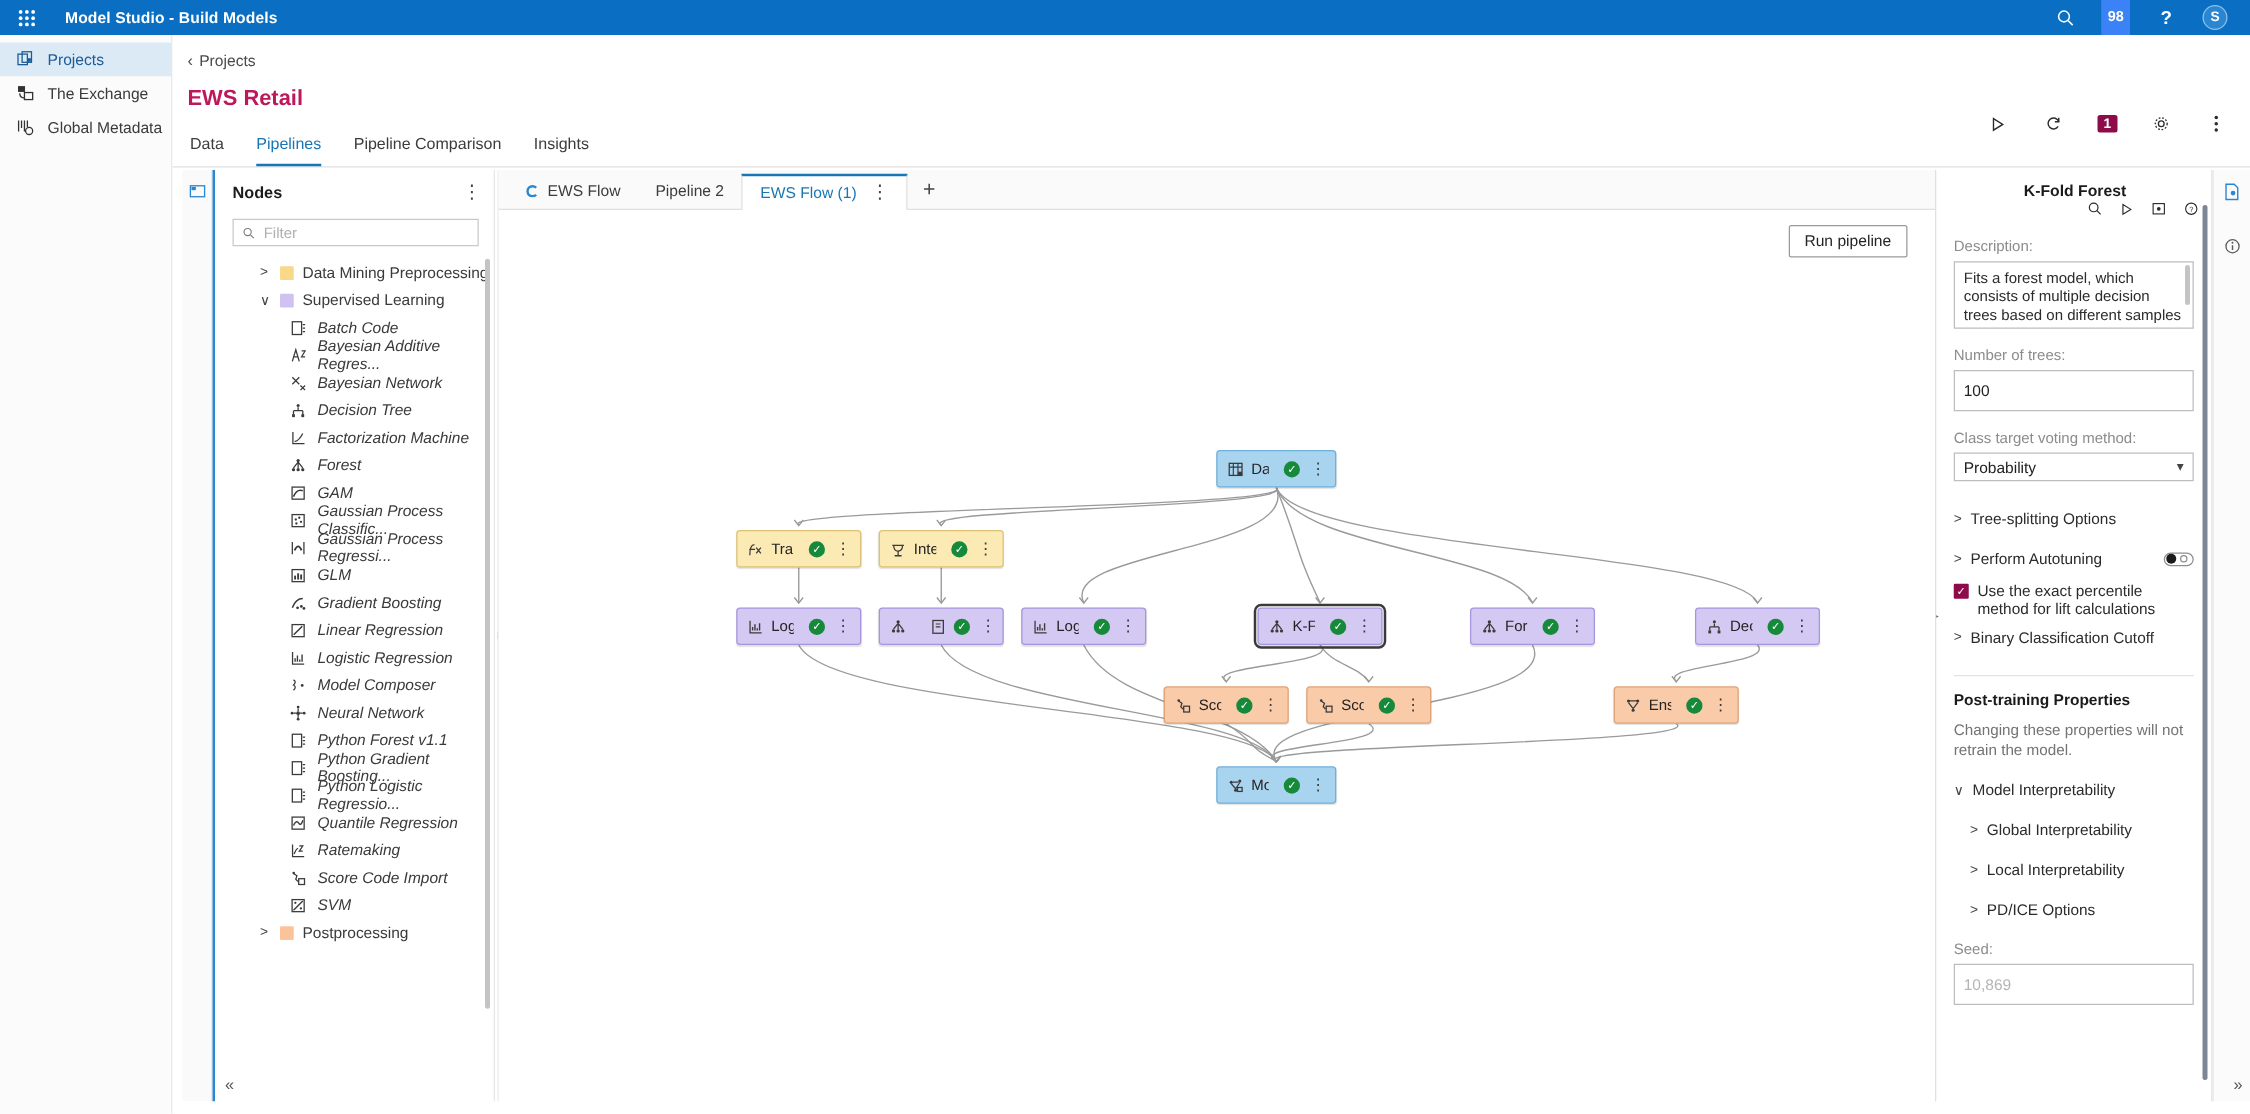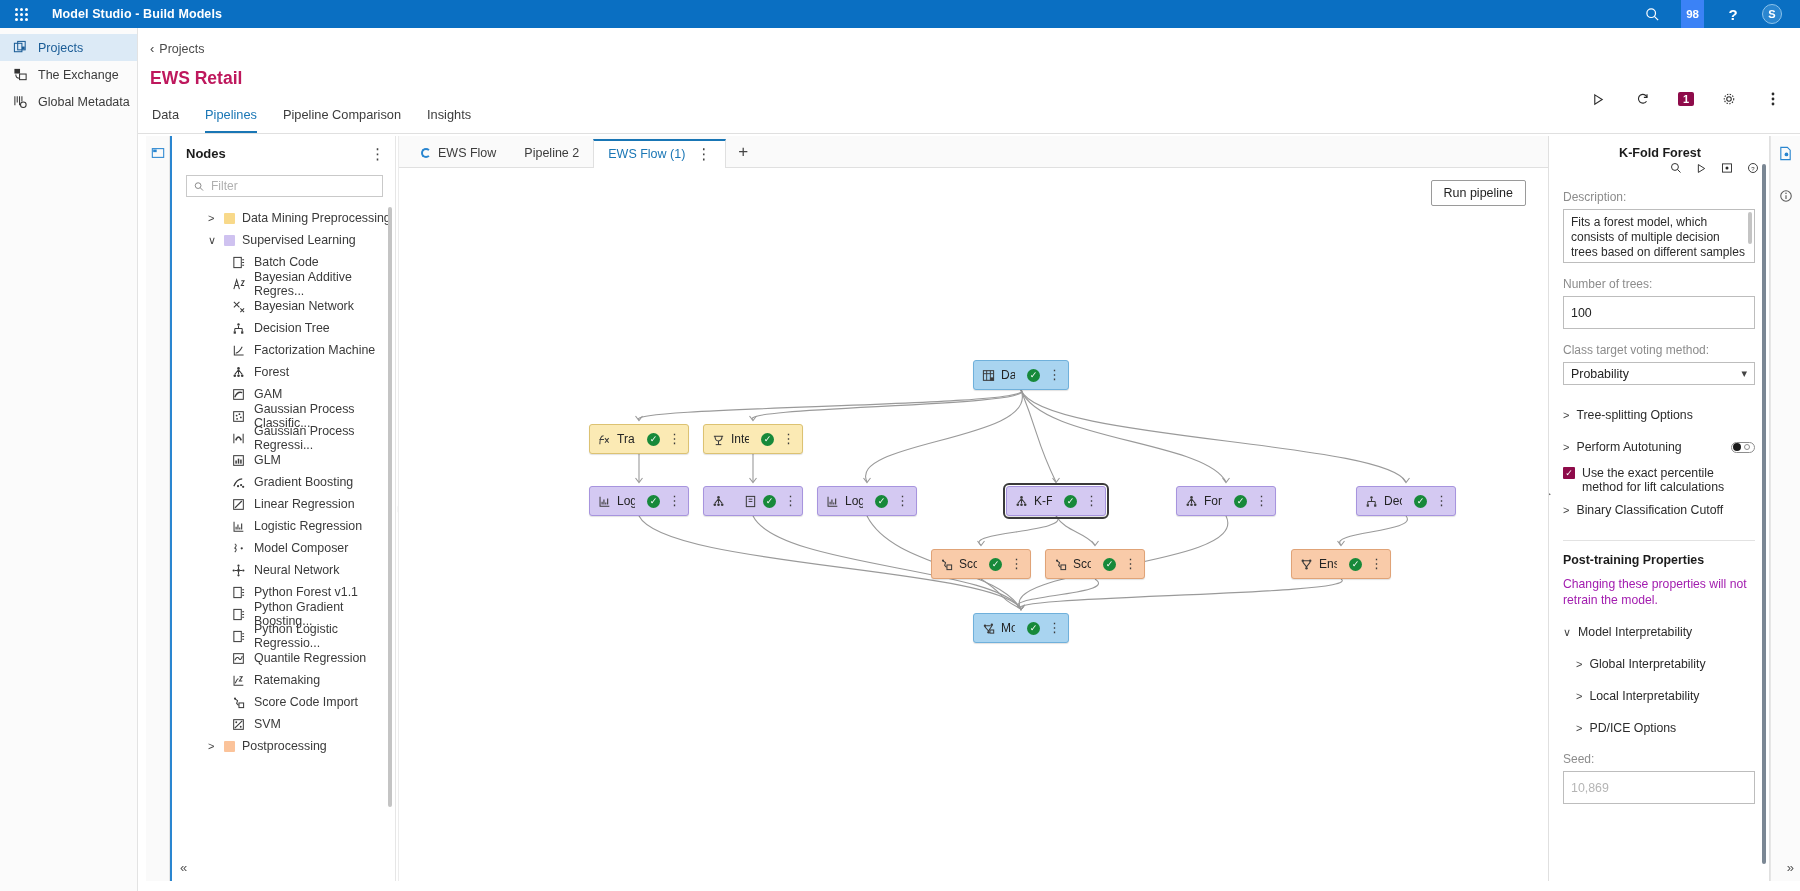--- a/index.html
+++ b/index.html
@@ -81,21 +81,21 @@
   }
   .filter-box input {
     border:none; outline:none; font-size:12px; font-family:inherit; color:#333;
     width:100%; background:transparent;
   }
   .filter-box input::placeholder { color:#b0b0b0; }
 
   .tree { margin-top:10px; height:655px; overflow:hidden; position:relative; }
   .tree-row { height:22px; display:flex; align-items:center; font-size:12.4px; color:#3a3a3a; cursor:pointer; }
   .tree-row.group { padding-left:36px; gap:7px; }
-  .tree-row.leaf { padding-left:60px; gap:9px; }
+  .tree-row.leaf { padding-left:60px; gap:9px;font-style:italic; }
   .arrow { width:9px; font-size:11px; color:#444; display:inline-block; }
   .swatch { width:11px; height:11px; border-radius:1px; display:inline-block; }
   .leaf-ico { width:13px; height:13px; display:flex; align-items:center; justify-content:center; flex:0 0 13px; }
   .tree-scrollbar {
     position:absolute; right:3px; top:0; width:4px; height:600px;
     background:#c4c4c4; border-radius:2px;
   }
   .collapse-left {
     position:absolute; left:8px; bottom:6px; font-size:13px; color:#555; cursor:pointer;
   }
@@ -178,21 +178,21 @@
   }
   .toggle .knob { width:8px; height:8px; border-radius:50%; background:#1b1b1b; }
   .toggle .ohole { width:6px; height:6px; border-radius:50%; border:1px solid #8e8e8e; margin-left:3px; }
   .rp-check { display:flex; gap:7px; align-items:flex-start; font-size:12.3px; color:#2b2b2b; padding:3px 0 0 0; }
   .cbox {
     width:12px; height:12px; background:#8e0b4a; color:#fff; font-size:9px;
     display:flex; align-items:center; justify-content:center; flex:0 0 12px; margin-top:1px; border-radius:1px;
   }
   .rp-divider { border-top:1px solid #e2e2e2; margin:14px 0 12px 0; }
   .rp-sec-title { font-size:12.4px; font-weight:bold; color:#1b1b1b; }
-  .rp-muted { font-size:12.2px; color:#a21caf; line-height:16px; margin-top:9px; }
+  .rp-muted { font-size:12.2px; color:#737373; line-height:16px; margin-top:9px; }
   .rp-sub { padding-left:13px; }
   .rp-scroll { position:absolute; right:3px; top:28px; width:4px; height:700px; background:#7b8794; border-radius:2px; }
   .rp-arrow-left { position:absolute; left:-6px; top:310px; font-size:10px; color:#666; }
 
   .farrail {
     position:absolute; right:0; top:108px; width:30px; height:745px;
     background:#fbfbfb; border-left:1px solid #e6e6e6;
     display:flex; flex-direction:column; align-items:center; padding-top:10px; gap:24px;
   }
   .farrail .fr-ico { cursor:pointer; }

